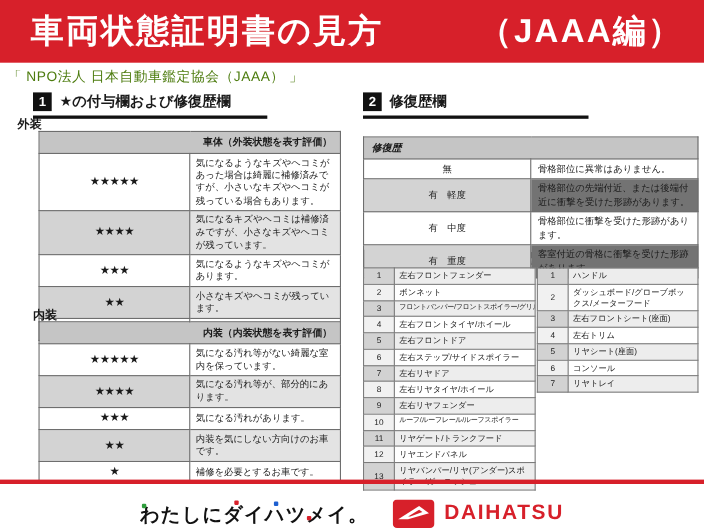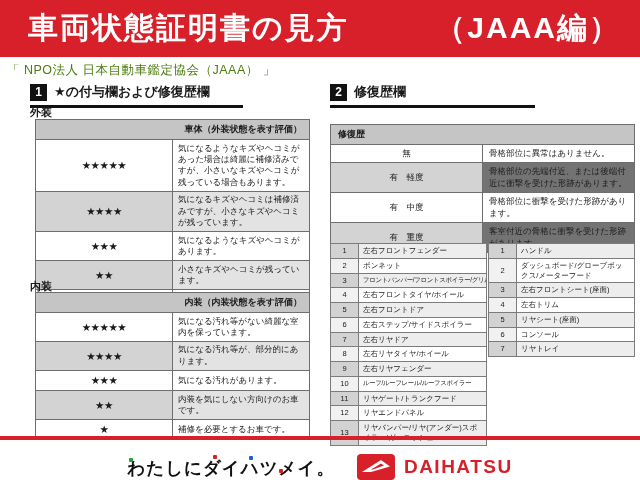--- a/index.html
+++ b/index.html
@@ -24,41 +24,41 @@
     box-sizing:border-box;white-space:nowrap;
   }
   .badge{
     width:17px;height:17px;background:#111;color:#fff;flex:0 0 17px;
     display:flex;align-items:center;justify-content:center;font-size:12px;font-weight:bold;
   }
   #sec1{top:83px;left:30px;width:213px;}
   #sec2{top:83px;left:330px;width:205px;}
   #sec3{top:226px;left:330px;width:242px;}
   .grouplabel{position:absolute;font-weight:bold;font-size:11px;}
-  #ext-label{top:105px;left:30px;}
+  #ext-label{top:105px;left:16px;}
   #int-label{top:279px;left:30px;}
   
   table{border-collapse:collapse;table-layout:fixed;}
   
   .rate-table{position:absolute;left:35px;width:275px;font-size:8.5px;}
   #ext-table{top:119px;}
   #int-table{top:292px;}
   .rate-table th{
     background:#c5c5c5;text-align:right;padding:3px 7px;font-size:9px;
     border:1px solid #6e6e6e;font-weight:bold;
   }
   .rate-table td{border:1px solid #6e6e6e;padding:2.5px 5px;line-height:1.35;background:#fff;}
   .rate-table td.stars{width:70px;text-align:center;font-size:10.5px;white-space:nowrap;letter-spacing:-0.5px;}
   .rate-table tr.alt td{background:#e3e3e3;}
   .rate-table tr.alt td.stars{background:#d3d3d3;}
   
   #repair-table{position:absolute;top:124px;left:330px;width:305px;font-size:8.5px;}
   #repair-table th{
     background:#c5c5c5;text-align:left;padding:3px 7px;font-size:9px;
-    border:1px solid #6e6e6e;font-weight:bold;
+    border:1px solid #6e6e6e;font-weight:bold;font-style:italic;
   }
   #repair-table td{border:1px solid #6e6e6e;padding:3px 6px;line-height:1.35;background:#fff;}
   #repair-table td.grade{width:48px;text-align:center;white-space:nowrap;}
   #repair-table tr.alt td{background:#737373;}
   #repair-table tr.alt td.grade{background:#d3d3d3;}
   
   .parts-table{position:absolute;top:243px;font-size:7.5px;}
   #parts-left{left:330px;width:157px;}
   #parts-right{left:488px;width:147px;}
   .parts-table td{border:1px solid #7c7c7c;padding:2px 4px;line-height:1.3;background:#fff;}

